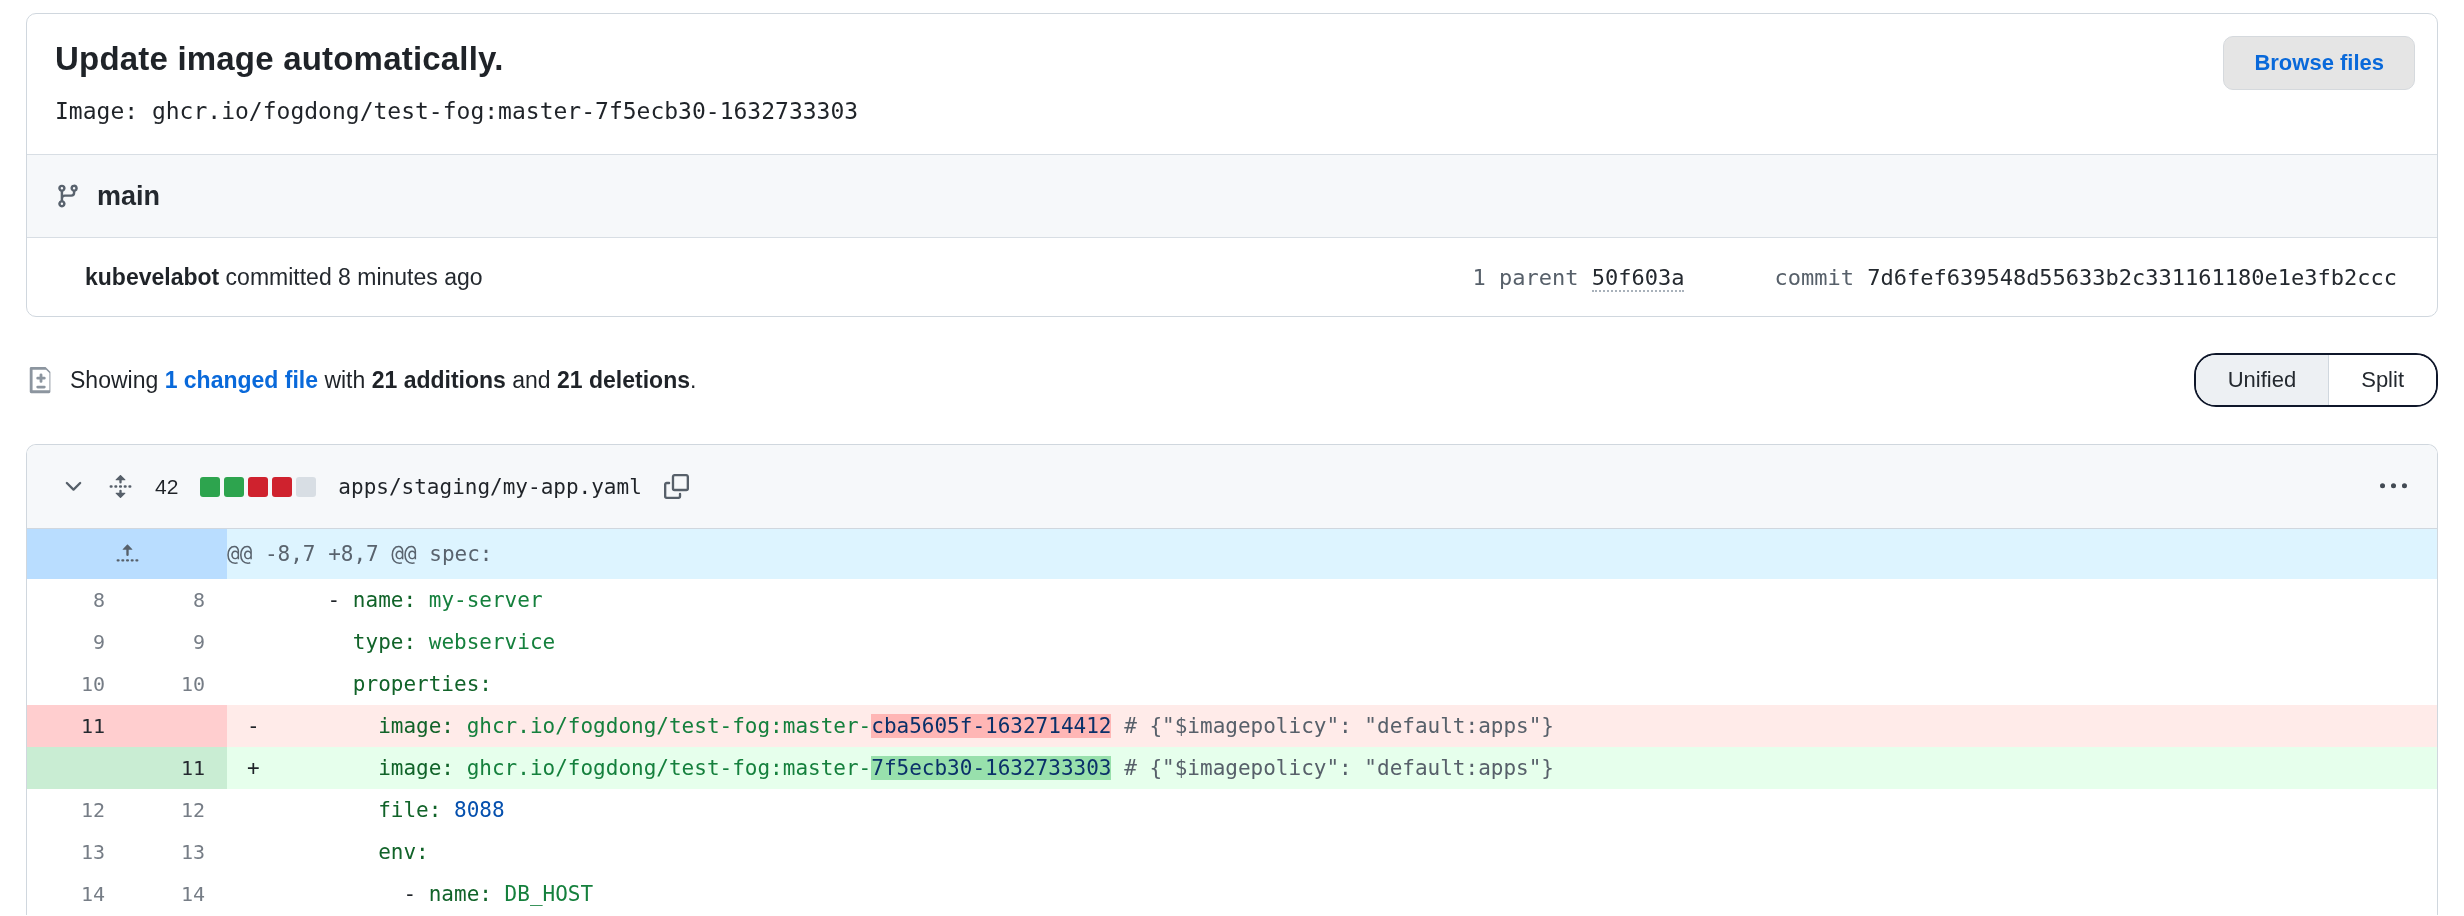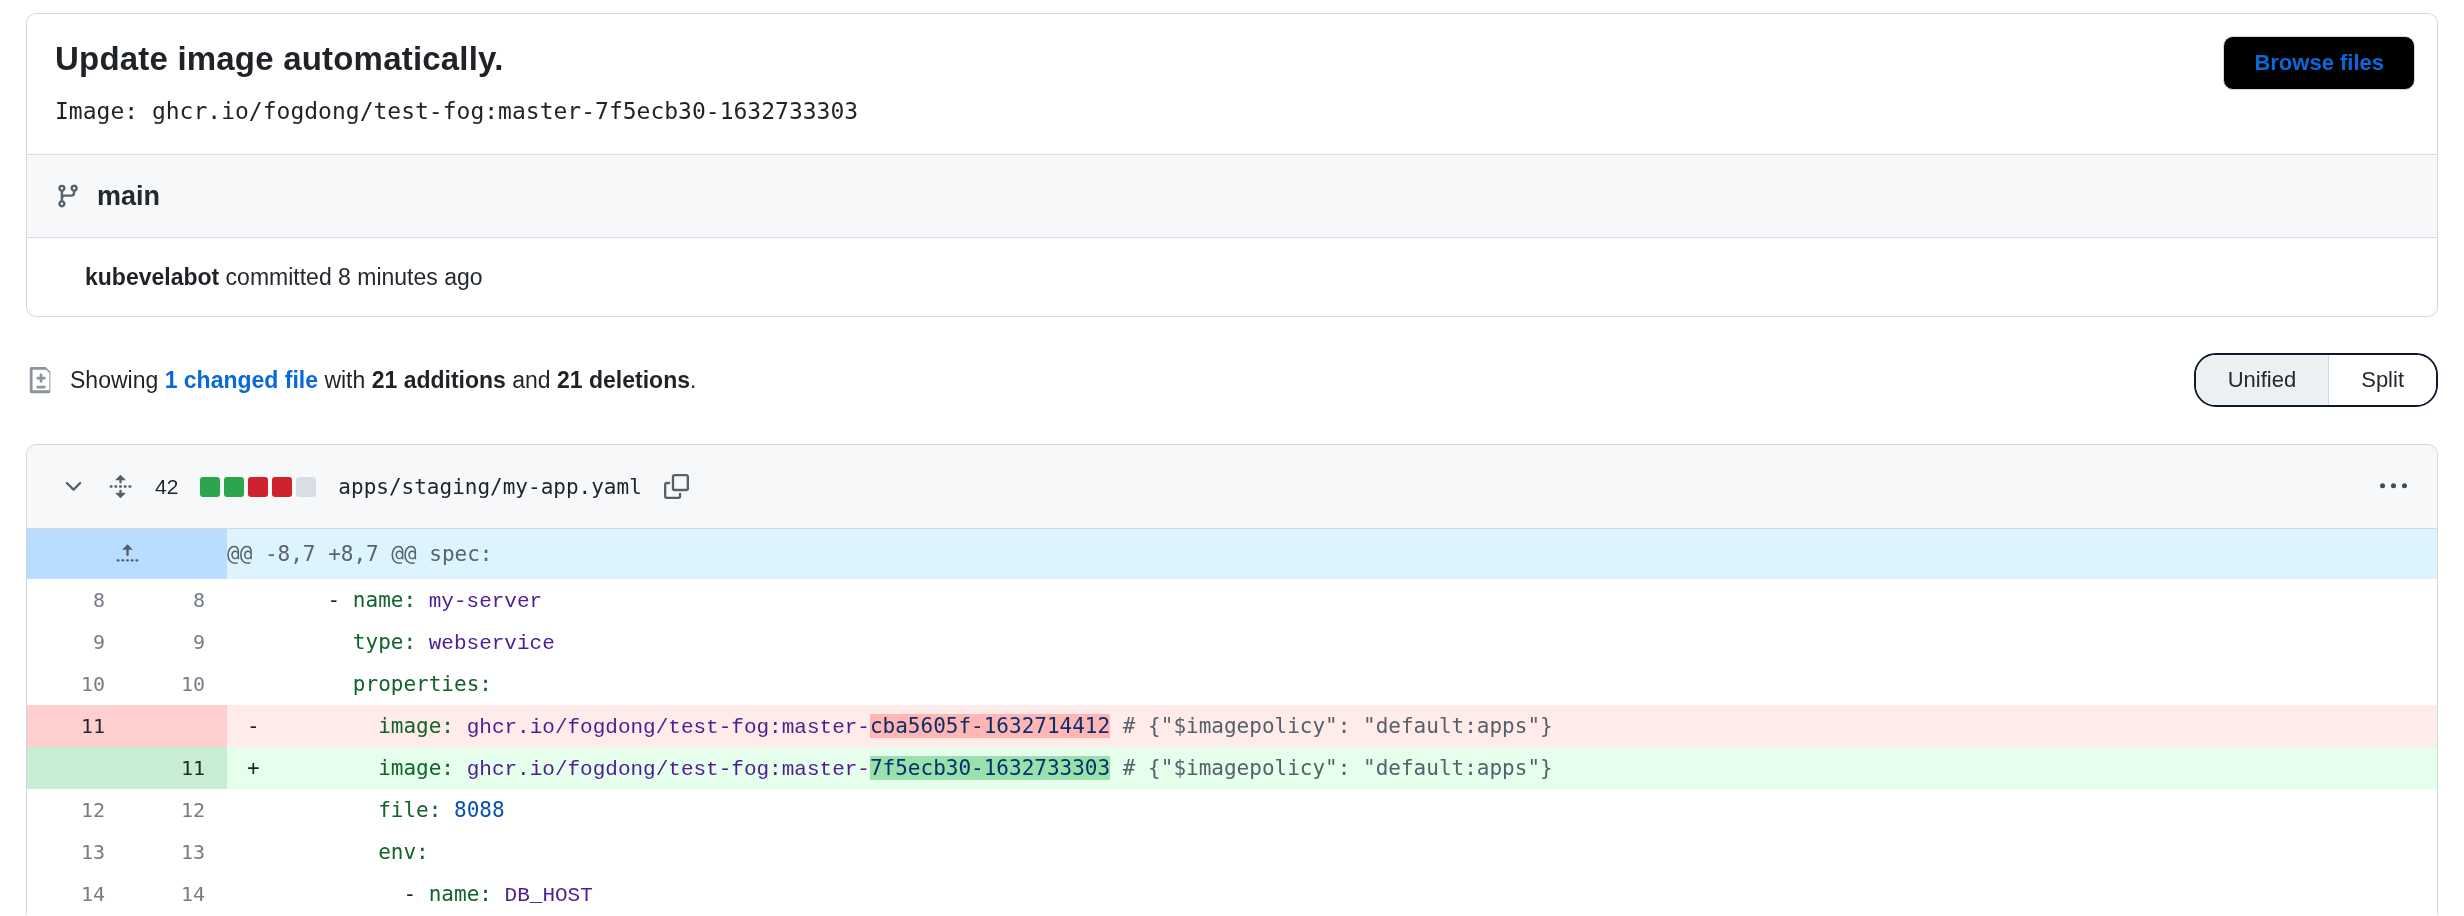--- a/index.html
+++ b/index.html
@@ -5,21 +5,21 @@
   * { margin:0; padding:0; box-sizing:border-box; }
   html,body { width:2464px; height:916px; overflow:hidden; background:#ffffff;
     font-family:"Liberation Sans", sans-serif; color:#1f2328; }
   .page { padding:13px 26px 0 26px; }
 
   
   .commit-card { border:1px solid #d0d7de; border-radius:10px; background:#fff; height:304px; overflow:hidden; }
   .commit-head { position:relative; height:140px; padding:26px 28px 0 28px; }
   .commit-title { font-size:33px; font-weight:700; letter-spacing:.2px; }
   .commit-desc { margin-top:20px; font-family:"DejaVu Sans Mono", monospace; font-size:23px; color:#1f2328; }
-  .browse-btn { position:absolute; top:22px; right:22px; background:#000000; color:#0969da;
+  .browse-btn { position:absolute; top:22px; right:22px; background:#e5e5e5; color:#0969da;
     border:1px solid #d5d9dd; border-radius:10px; font-size:22px; font-weight:700;
     padding:13px 30px; cursor:pointer; font-family:"Liberation Sans", sans-serif; }
   .branch-row { height:84px; background:#f6f8fa; border-top:1px solid #d8dee4; border-bottom:1px solid #d8dee4;
     display:flex; align-items:center; padding:0 28px; gap:16px; }
   .branch-name { font-size:27px; font-weight:700; color:#24292f; }
   .meta-row { height:78px; display:flex; align-items:center; padding:0 40px 0 58px; }
   .committer { font-size:23px; color:#24292f; }
   .committer b { font-weight:700; color:#1f2328; }
   .meta-right { margin-left:auto; display:flex; align-items:center; gap:90px;
     font-family:"DejaVu Sans Mono", monospace; font-size:22px; }
@@ -65,21 +65,21 @@
   .code-cell { flex:1; line-height:42px; padding-left:20px;
     font-family:"DejaVu Sans Mono", monospace; font-size:21px; }
   .marker { display:inline-block; width:30px; color:#1f2328; }
   .code { white-space:pre; }
   .diff-row.del .code-cell { background:#ffebe9; }
   .diff-row.del .gut { background:#ffcecf; color:#24292f; }
   .diff-row.add .code-cell { background:#e6ffec; }
   .diff-row.add .gut { background:#c9edd3; color:#24292f; }
   .tok-plain { color:#1f2328; }
   .tok-key { color:#116329; }
-  .tok-str { color:#4c1d95;font-family:Liberation Mono, monospace; }
+  .tok-str { color:#15803d; }
   .tok-num { color:#0550ae; }
   .tok-comment { color:#57606a; }
   .tok-hl { color:#0a3069; }
   .diff-row.del .tok-hl { background:rgba(255,129,130,0.5); }
   .diff-row.add .tok-hl { background:rgba(74,194,107,0.5); }
   svg { display:block; }
 </style>
 </head>
 <body>
 
@@ -94,20 +94,24 @@
     <div class="branch-row">
       <span>
         <svg width="26" height="26" viewBox="0 0 16 16" fill="#59636e">
             <path d="M9.5 3.25a2.25 2.25 0 1 1 3 2.122V6A2.5 2.5 0 0 1 10 8.5H6a1 1 0 0 0-1 1v1.128a2.251 2.251 0 1 1-1.5 0V5.372a2.25 2.25 0 1 1 1.5 0v1.836A2.493 2.493 0 0 1 6 7h4a1 1 0 0 0 1-1v-.628A2.25 2.25 0 0 1 9.5 3.25Zm-6 0a.75.75 0 1 0 1.5 0 .75.75 0 0 0-1.5 0Zm8.25-.75a.75.75 0 1 0 0 1.5.75.75 0 0 0 0-1.5ZM4.25 12a.75.75 0 1 0 0 1.5.75.75 0 0 0 0-1.5Z"></path>
           </svg>
       </span>
       <span class="branch-name">main</span>
     </div>
     <div class="meta-row">
       <span class="committer"><b>kubevelabot</b><span> committed 8 minutes ago</span></span>
+      <span class="meta-right">
+        <span><span class="meta-label">1 parent </span><span class="sha parent">50f603a</span></span>
+        <span><span class="meta-label">commit </span><span class="sha">7d6fef639548d55633b2c331161180e1e3fb2ccc</span></span>
+      </span>
     </div>
   </div>
 
   <div class="toolbar">
     <span class="file-diff-ic">
       <svg width="30" height="30" viewBox="0 0 16 16" fill="#8c959f">
           <path d="M2.75 1h7.5c.066 0 .13.026.177.073l2.5 2.5a.25.25 0 0 1 .073.177v10.5a.75.75 0 0 1-.75.75H2.75a.75.75 0 0 1-.75-.75V1.75A.75.75 0 0 1 2.75 1Zm.75 1.5v11h9v-9.19L10.69 2.5H3.5Z"></path>
           <path d="M8.75 5.25a.75.75 0 0 0-1.5 0v1h-1a.75.75 0 0 0 0 1.5h1v1a.75.75 0 0 0 1.5 0v-1h1a.75.75 0 0 0 0-1.5h-1v-1ZM6.25 11a.75.75 0 0 0 0 1.5h3.5a.75.75 0 0 0 0-1.5h-3.5Z"></path>
         </svg>
     </span>

